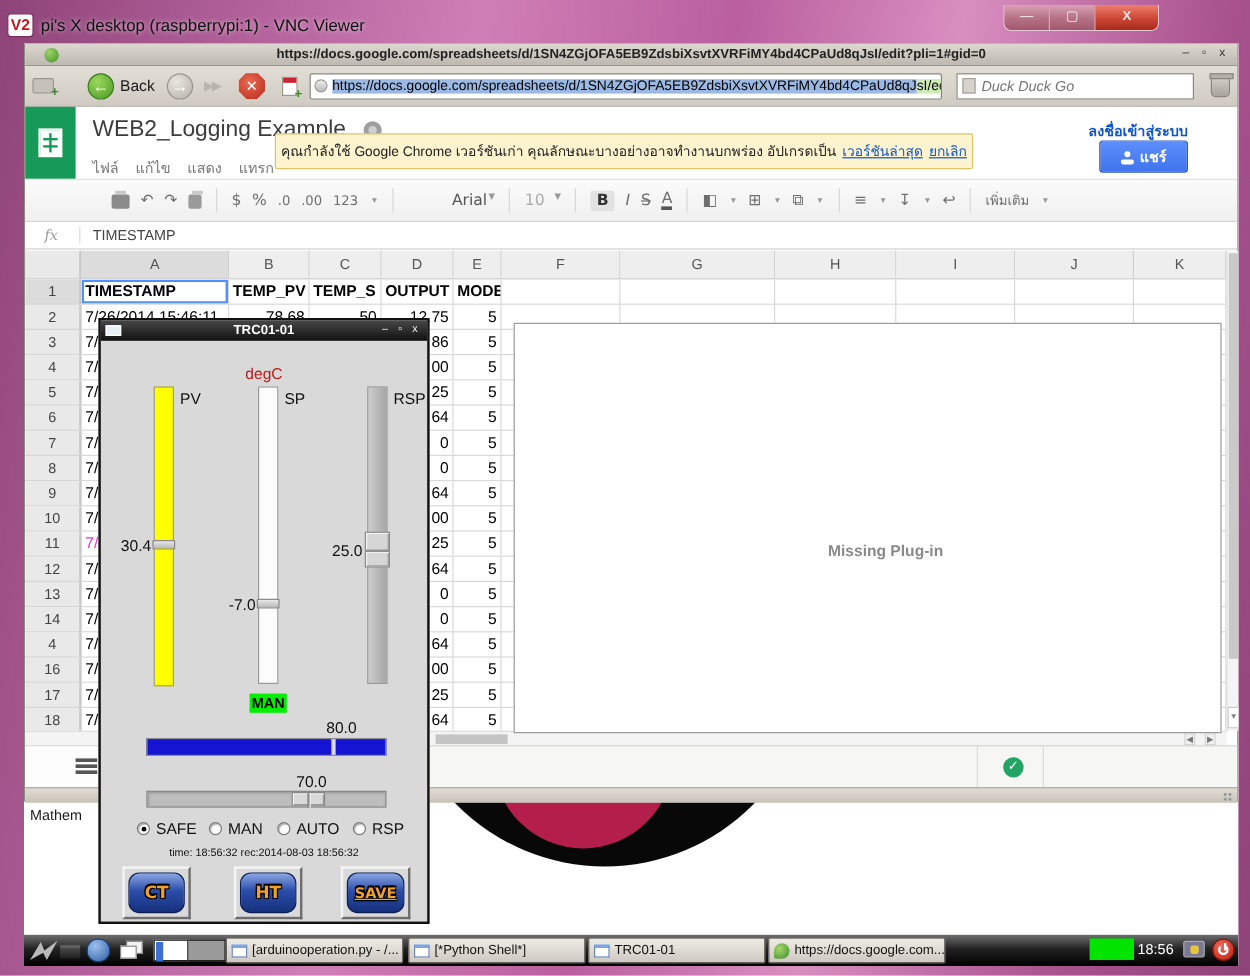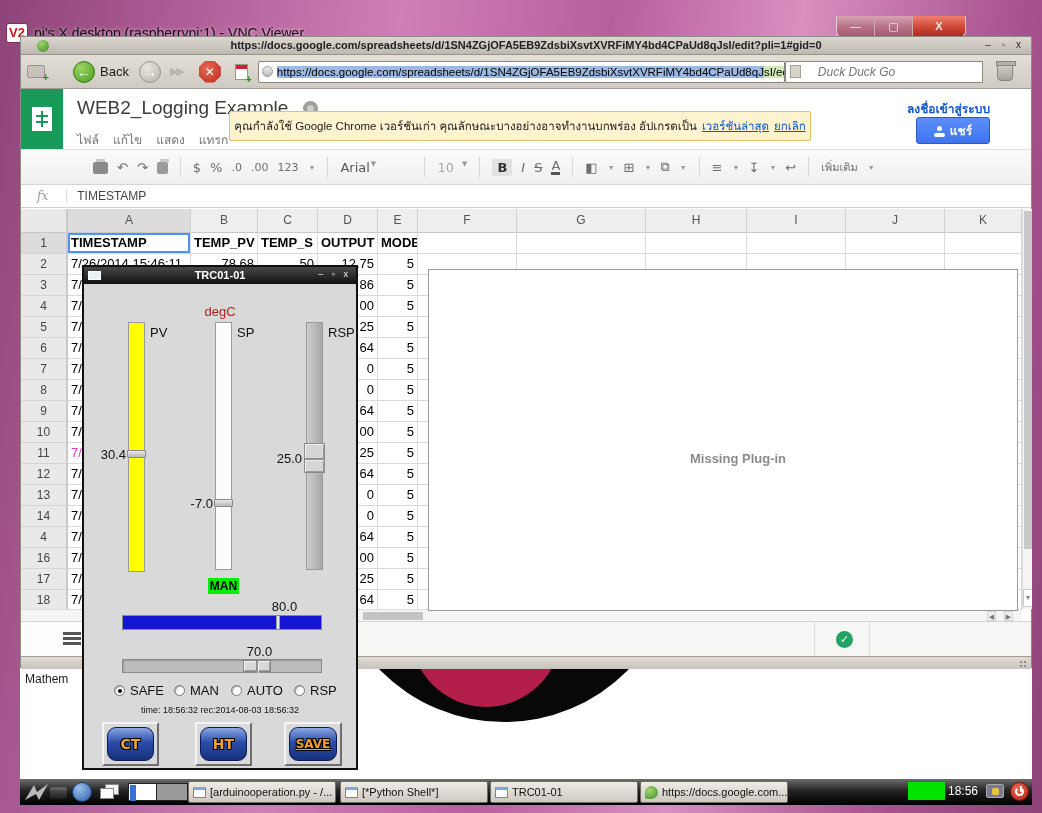--- a/index.html
+++ b/index.html
@@ -5,21 +5,21 @@
   * { margin:0; padding:0; box-sizing:border-box; }
   html,body { width:1042px; height:813px; overflow:hidden; }
   body {
     font-family:"Liberation Sans","DejaVu Sans",sans-serif;
     background:linear-gradient(100deg,#8e4478 0%,#b3619b 18%,#d07fb6 34%,#b95f9e 52%,#d98fc0 68%,#a9538f 86%,#8e4478 100%);
     position:relative;
   }
   .abs { position:absolute; }
 
   
-  #vnc-titlebar { left:0; top:16px; width:978px; height:36px; }
+  #vnc-titlebar { left:0; top:4px; width:978px; height:36px; }
   #vnc-icon { left:6px; top:7px; width:22px; height:20px; background:#fff; border-radius:3px; border:1px solid #7a2f60;
     font-size:13px; font-weight:bold; color:#c4161c; text-align:center; line-height:18px; }
   #vnc-title { left:34px; top:9px; font-size:14px; color:#111; text-shadow:0 0 4px rgba(255,255,255,.7); }
   #vnc-controls { right:12px; top:0; height:22px; display:flex; border:1px solid #e8c8d8; border-top:none; border-radius:0 0 7px 7px; overflow:hidden; }
   .vnc-btn { width:38px; height:21px; background:linear-gradient(#d9a3b4,#b77488 50%,#a3566d); color:#f3f3f3; font-size:11px;
     text-align:center; line-height:20px; border-right:1px solid #caa; }
   .vnc-btn.close { width:52px; background:linear-gradient(#ef8070,#d04a38 50%,#a62a1c); font-weight:bold; color:#e6e6e6; border-right:none; }
 
   
   #viewport { left:20px; top:36px; width:1012px; height:769px; background:#fff; overflow:hidden; }
@@ -44,21 +44,21 @@
   .fwd-circle { background:radial-gradient(circle at 35% 30%,#e9e6de,#b5b1a9); border:1px solid #9a968e; color:#fff; }
   .icon-skip { margin-left:9px; color:#b9b5ad; font-size:11px; font-weight:bold; letter-spacing:-2px; }
   .icon-stop { margin-left:16px; width:22px; height:22px; background:radial-gradient(circle at 40% 35%,#ea6a52,#b5281c);
     clip-path:polygon(30% 0,70% 0,100% 30%,100% 70%,70% 100%,30% 100%,0 70%,0 30%); color:#fff; font-weight:bold; font-size:12px; text-align:center; line-height:22px; }
   .icon-bookmark { margin-left:14px; width:13px; height:16px; background:#fff; border:1px solid #998; position:relative; }
   .icon-bookmark b { display:block; height:4px; background:#c23; }
   #url-field { margin-left:10px; width:527px; height:22px; background:#fff; border:1px solid #8a867e; border-radius:2px; display:flex; align-items:center; padding:0 3px; overflow:hidden; }
   .globe-dot { width:11px; height:11px; border-radius:50%; border:1px solid #999; background:linear-gradient(#eee,#bbb); flex:0 0 auto; margin-right:4px; }
   #url-sel { background:#9cb9e4; color:#000; font-size:11.5px; white-space:nowrap; }
   #url-tail { background:#cfeab4; color:#000; font-size:11.5px; white-space:nowrap; }
-  #search-field { margin-left:0; width:198px; height:22px; background:#fff; border:1px solid #8a867e; display:flex; align-items:center; padding:0 4px;justify-content:space-between; }
+  #search-field { margin-left:12px; width:198px; height:22px; background:#fff; border:1px solid #8a867e; display:flex; align-items:center; padding:0 4px; }
   #search-field input { border:none; outline:none; width:160px; font-style:italic; font-size:12px; color:#333; font-family:"Liberation Sans",sans-serif; }
   .icon-docpage { width:11px; height:13px; background:#d8d4cc; border:1px solid #a5a19a; margin-right:5px; }
   .icon-trash { margin-left:14px; width:16px; height:18px; background:linear-gradient(#d5d1c9,#a8a49c); border:1px solid #8a867e; border-radius:0 0 4px 4px; position:relative; }
   .icon-trash:before { content:""; position:absolute; left:-2px; top:-3px; width:18px; height:3px; background:#b5b1a9; border:1px solid #8a867e; }
 
   
   #sheets-header { left:0; top:52px; width:100%; height:60px; background:#fff; }
   #sheets-logo { left:0; top:0; width:42px; height:60px; background:#179a57; display:flex; align-items:center; justify-content:center; }
   #sheets-logo i { display:block; width:20px; height:24px; background:#fff; box-shadow:inset 0 0 0 2px #fff;
      background:linear-gradient(#fff,#fff); border:2px solid #fff; position:relative; }
@@ -87,21 +87,21 @@
   .sep { width:1px; height:20px; background:#d8d8d8; margin:0 3px; }
   .ti { font-family:"DejaVu Sans",sans-serif; font-size:13px; color:#6e6e6e; cursor:default; }
   .ti.small { font-size:11px; }
   .drop { font-size:7px; color:#999; margin-left:1px; }
   .ti.boldb { font-weight:bold; background:#e2e2e2; border-radius:2px; padding:1px 5px; color:#333; }
   .ti.italic { font-style:italic; }
   .ti.strike { text-decoration:line-through; }
   .ti.acolor { border-bottom:3px solid #555; line-height:12px; }
   .print-ico { width:15px; height:12px; position:relative; background:#8a8a8a; border-radius:2px; margin-top:2px; }
   .print-ico:before { content:""; position:absolute; left:3px; top:-3px; width:9px; height:3px; background:#c9c9c9; }
-  .fontbox { color:#555; width:72px; display:flex; justify-content:flex-start; }
+  .fontbox { color:#555; width:72px; display:flex; justify-content:flex-end; }
   .sizebox { color:#aaa; width:30px; display:flex; justify-content:space-between; }
 
   #formula-bar { left:0; top:148px; width:100%; height:23px; background:#fff; border-bottom:1px solid #d0d0d0; display:flex; align-items:center; }
   #fx { font-style:italic; font-size:12px; color:#999; margin-left:16px; font-family:"DejaVu Serif",serif; }
   #fx-sep { width:1px; height:14px; background:#ddd; margin:0 10px 0 18px; }
   #formula-value { font-size:12px; color:#444; }
 
   
   #col-row { left:0; top:172px; width:1001px; height:24px; display:flex; }
   .corner { width:47px; height:24px; background:#e9e9e9; border-right:2px solid #c9c9c9; border-bottom:1px solid #c9c9c9; }

